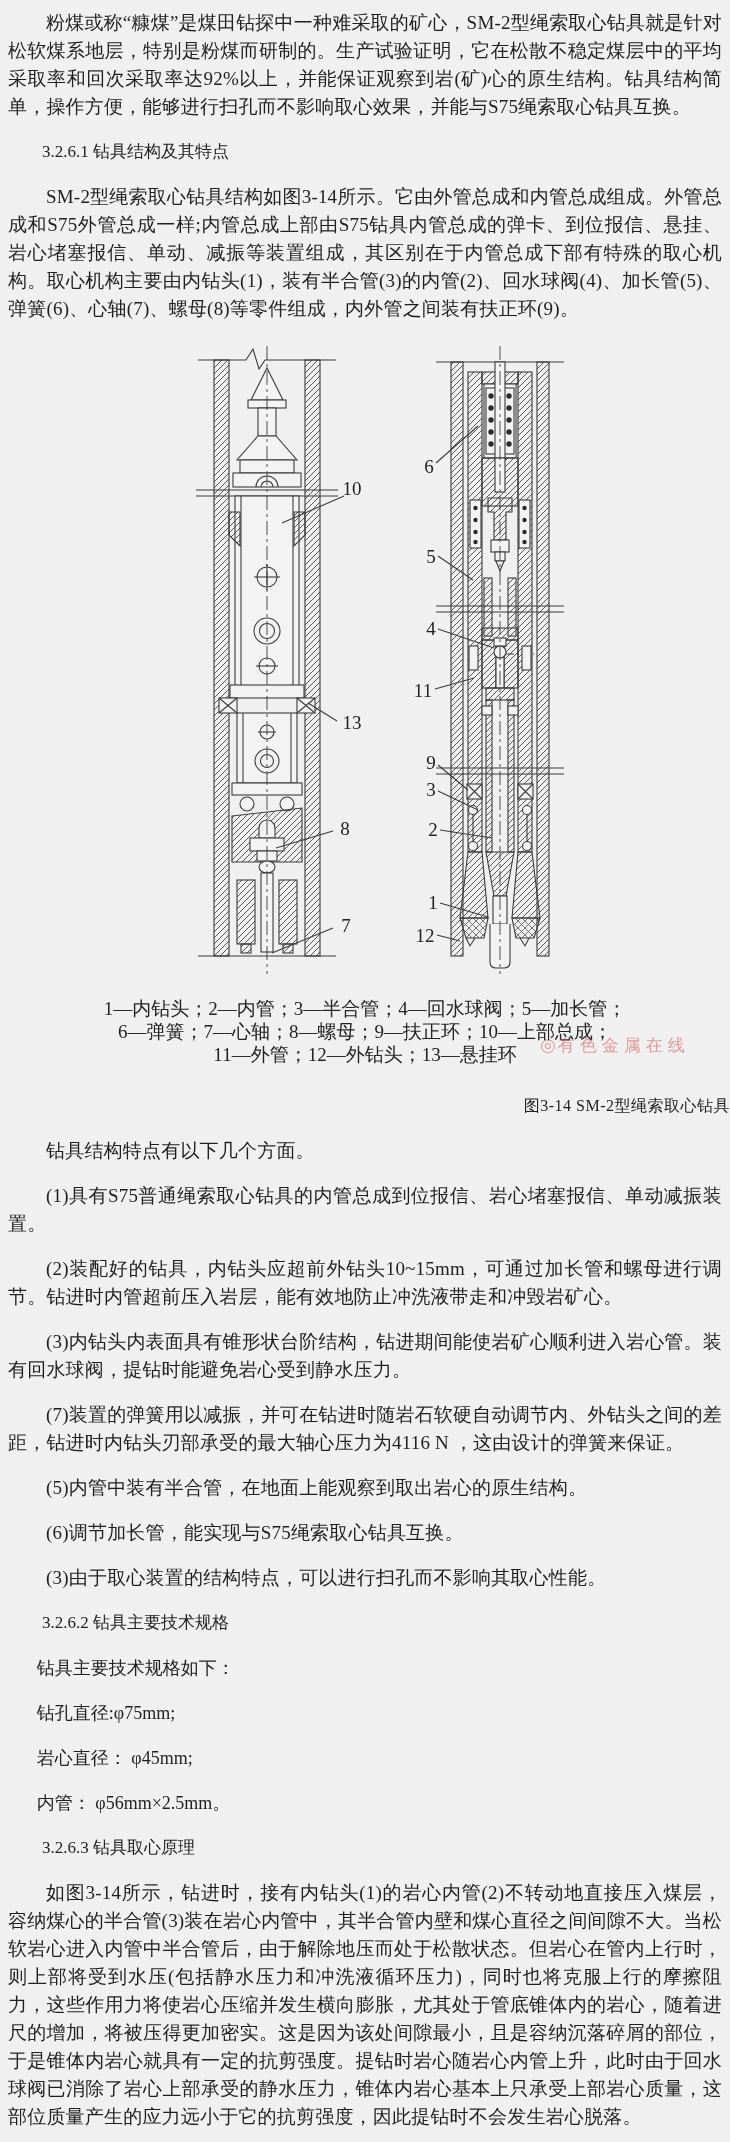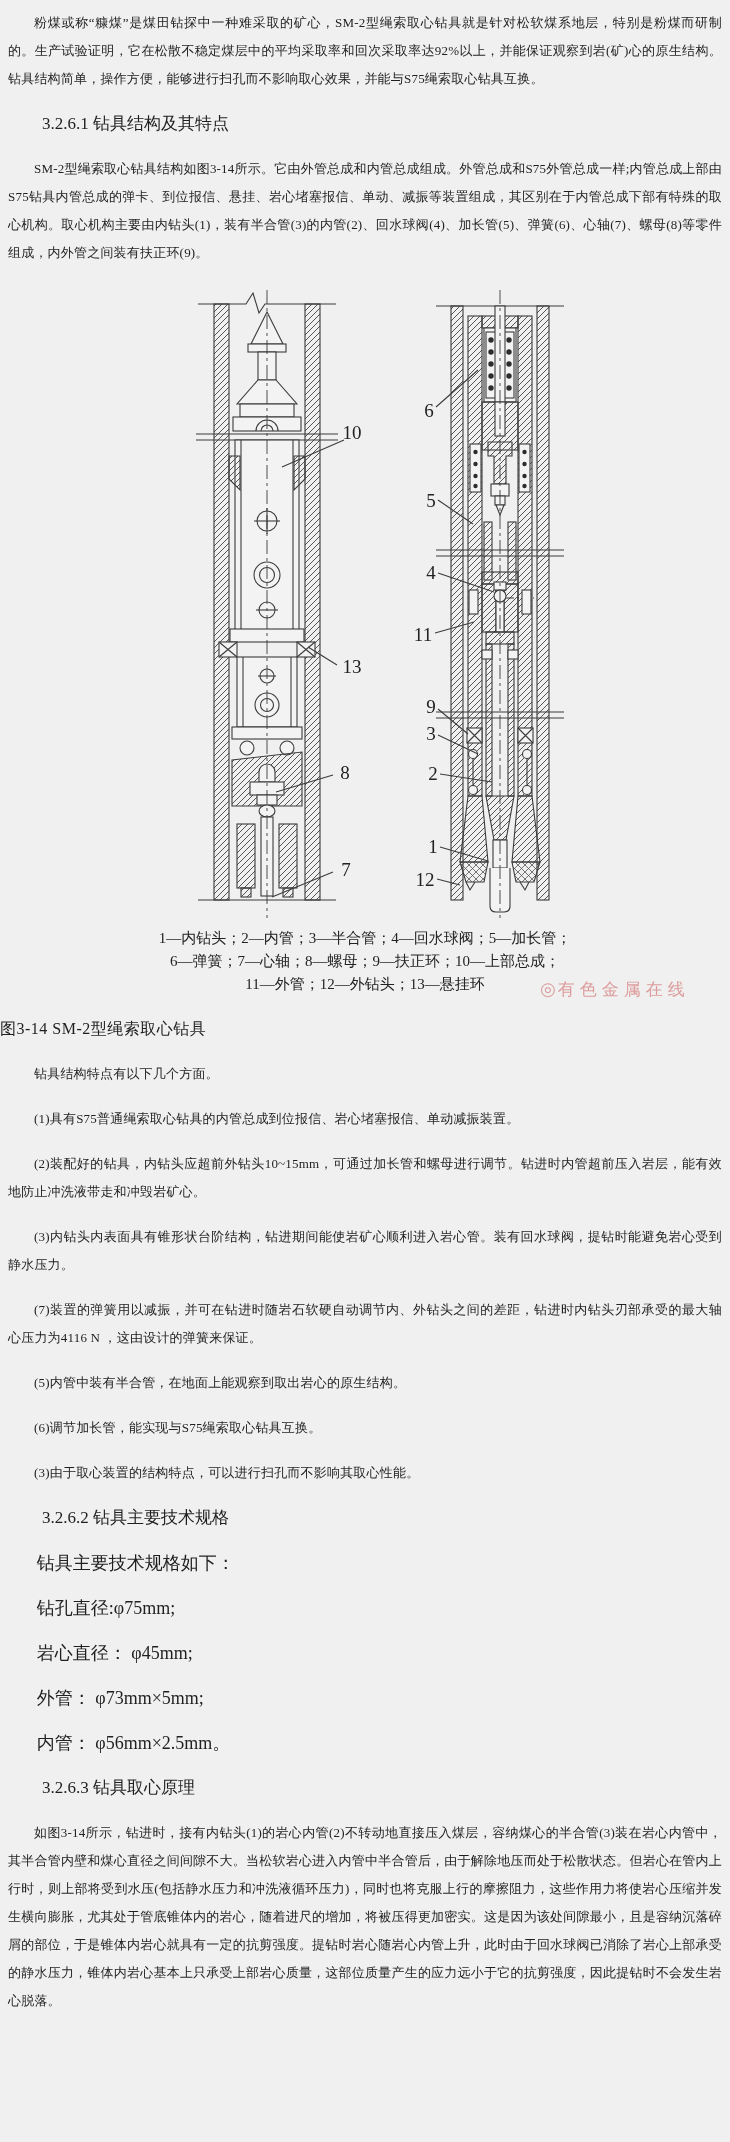--- a/index.html
+++ b/index.html
@@ -13,21 +13,21 @@
     min-height:2142px;
     margin:0 auto;
     background:#f0f0f0;
     padding:9px 0 30px 0;
     box-sizing:border-box;
     overflow:hidden;
   }
   .body-text{
     width:714px;
     margin:17px 8px;
-    font-size:13px;
+    font-size:19px;
     line-height:28px;
     text-indent:2em;
     text-align:justify;
     letter-spacing:0.2px;
   }
   .first{margin-top:0;}
   .heading{
     width:714px;
     margin:17px 8px;
     font-size:17px;
@@ -43,31 +43,31 @@
     text-indent:1.6em;
   }
   .figure-wrap{
     position:relative;
     width:730px;
     margin:14px 0 0 0;
     text-align:center;
   }
   .figure-svg{display:block;margin:0 auto;}
   .legend{
-    margin-top:3px;
-    font-size:15px;
+    margin-top:17px;
+    font-size:19px;
     line-height:23px;
     color:#222;
   }
   .legend div{white-space:nowrap;}
   .caption{
-    margin-top:19px;
+    margin-top:26px;
     font-size:16px;
     line-height:28px;
-    text-align:left;
+    text-align:right;
     letter-spacing:0.5px;
   }
   .watermark{
     position:absolute;
     left:540px;
     top:694px;
     font-size:17px;
     letter-spacing:5px;
     color:rgba(205,85,85,0.55);
     white-space:nowrap;
@@ -322,19 +322,18 @@
   <p class="body-text">(3)内钻头内表面具有锥形状台阶结构，钻进期间能使岩矿心顺利进入岩心管。装有回水球阀，提钻时能避免岩心受到静水压力。</p>
   <p class="body-text">(7)装置的弹簧用以减振，并可在钻进时随岩石软硬自动调节内、外钻头之间的差距，钻进时内钻头刃部承受的最大轴心压力为4116 N ，这由设计的弹簧来保证。</p>
   <p class="body-text">(5)内管中装有半合管，在地面上能观察到取出岩心的原生结构。</p>
   <p class="body-text">(6)调节加长管，能实现与S75绳索取心钻具互换。</p>
   <p class="body-text">(3)由于取心装置的结构特点，可以进行扫孔而不影响其取心性能。</p>
 
   <p class="heading">3.2.6.2 钻具主要技术规格</p>
   <p class="spec">钻具主要技术规格如下：</p>
   <p class="spec">钻孔直径:φ75mm;</p>
   <p class="spec">岩心直径： φ45mm;</p>
-  <p class="spec">外管： φ73mm×5mm;</p>
   <p class="spec">内管： φ56mm×2.5mm。</p>
 
   <p class="heading">3.2.6.3 钻具取心原理</p>
   <p class="body-text">如图3-14所示，钻进时，接有内钻头(1)的岩心内管(2)不转动地直接压入煤层，容纳煤心的半合管(3)装在岩心内管中，其半合管内壁和煤心直径之间间隙不大。当松软岩心进入内管中半合管后，由于解除地压而处于松散状态。但岩心在管内上行时，则上部将受到水压(包括静水压力和冲洗液循环压力)，同时也将克服上行的摩擦阻力，这些作用力将使岩心压缩并发生横向膨胀，尤其处于管底锥体内的岩心，随着进尺的增加，将被压得更加密实。这是因为该处间隙最小，且是容纳沉落碎屑的部位，于是锥体内岩心就具有一定的抗剪强度。提钻时岩心随岩心内管上升，此时由于回水球阀已消除了岩心上部承受的静水压力，锥体内岩心基本上只承受上部岩心质量，这部位质量产生的应力远小于它的抗剪强度，因此提钻时不会发生岩心脱落。</p>
 
 </div>
 
 </body></html>

